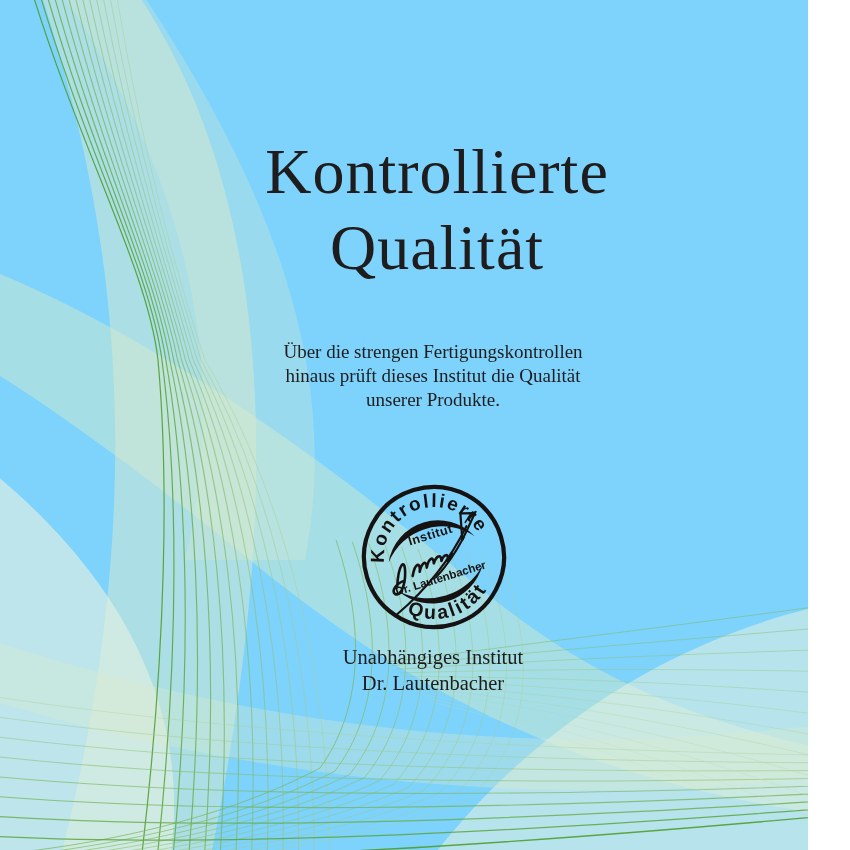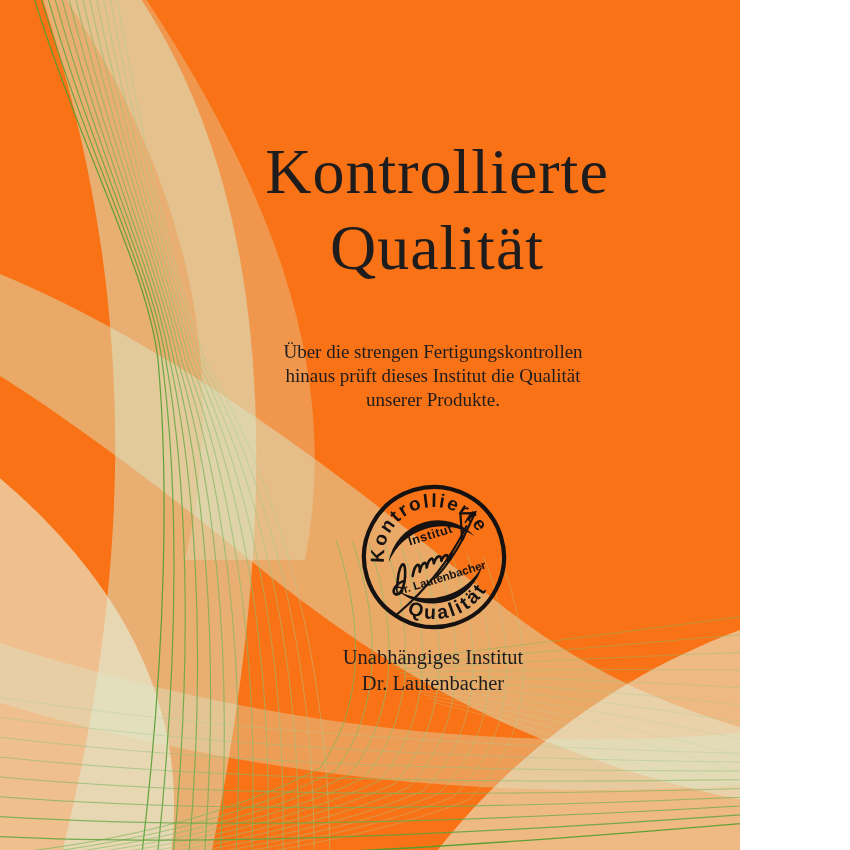--- a/index.html
+++ b/index.html
@@ -1,20 +1,20 @@
 <!DOCTYPE html>
 <html style="--ink: #1f1c1d; --stamp: #161211; --swirl_strong: #4f9d2e; --swirl_mid: #7cb85c; --swirl_soft: #a9cf93; --swirl_faint: #c8e0ba; --wash: #d9ebcd; --wash_light: #e7f2df;"><head>
 <meta charset="utf-8">
 <style>
   html,body{margin:0;padding:0;background:#ffffff;}
   #page{
     position:relative;
-    width:740px;height:850px;
+    width:808px;height:850px;
     overflow:hidden;
-    background:#f97316;
+    background:#7dd3fc;
     font-family:"Liberation Serif", serif;
   }
   #swirls{position:absolute;left:0;top:0;width:850px;height:850px;}
   .textblock{position:absolute;text-align:center;color:var(--ink);}
   #heading{
     left:0;top:134px;width:874px;
     font-size:64px;line-height:76px;
     letter-spacing:1px;font-weight:400;
   }
   #bodytext{

